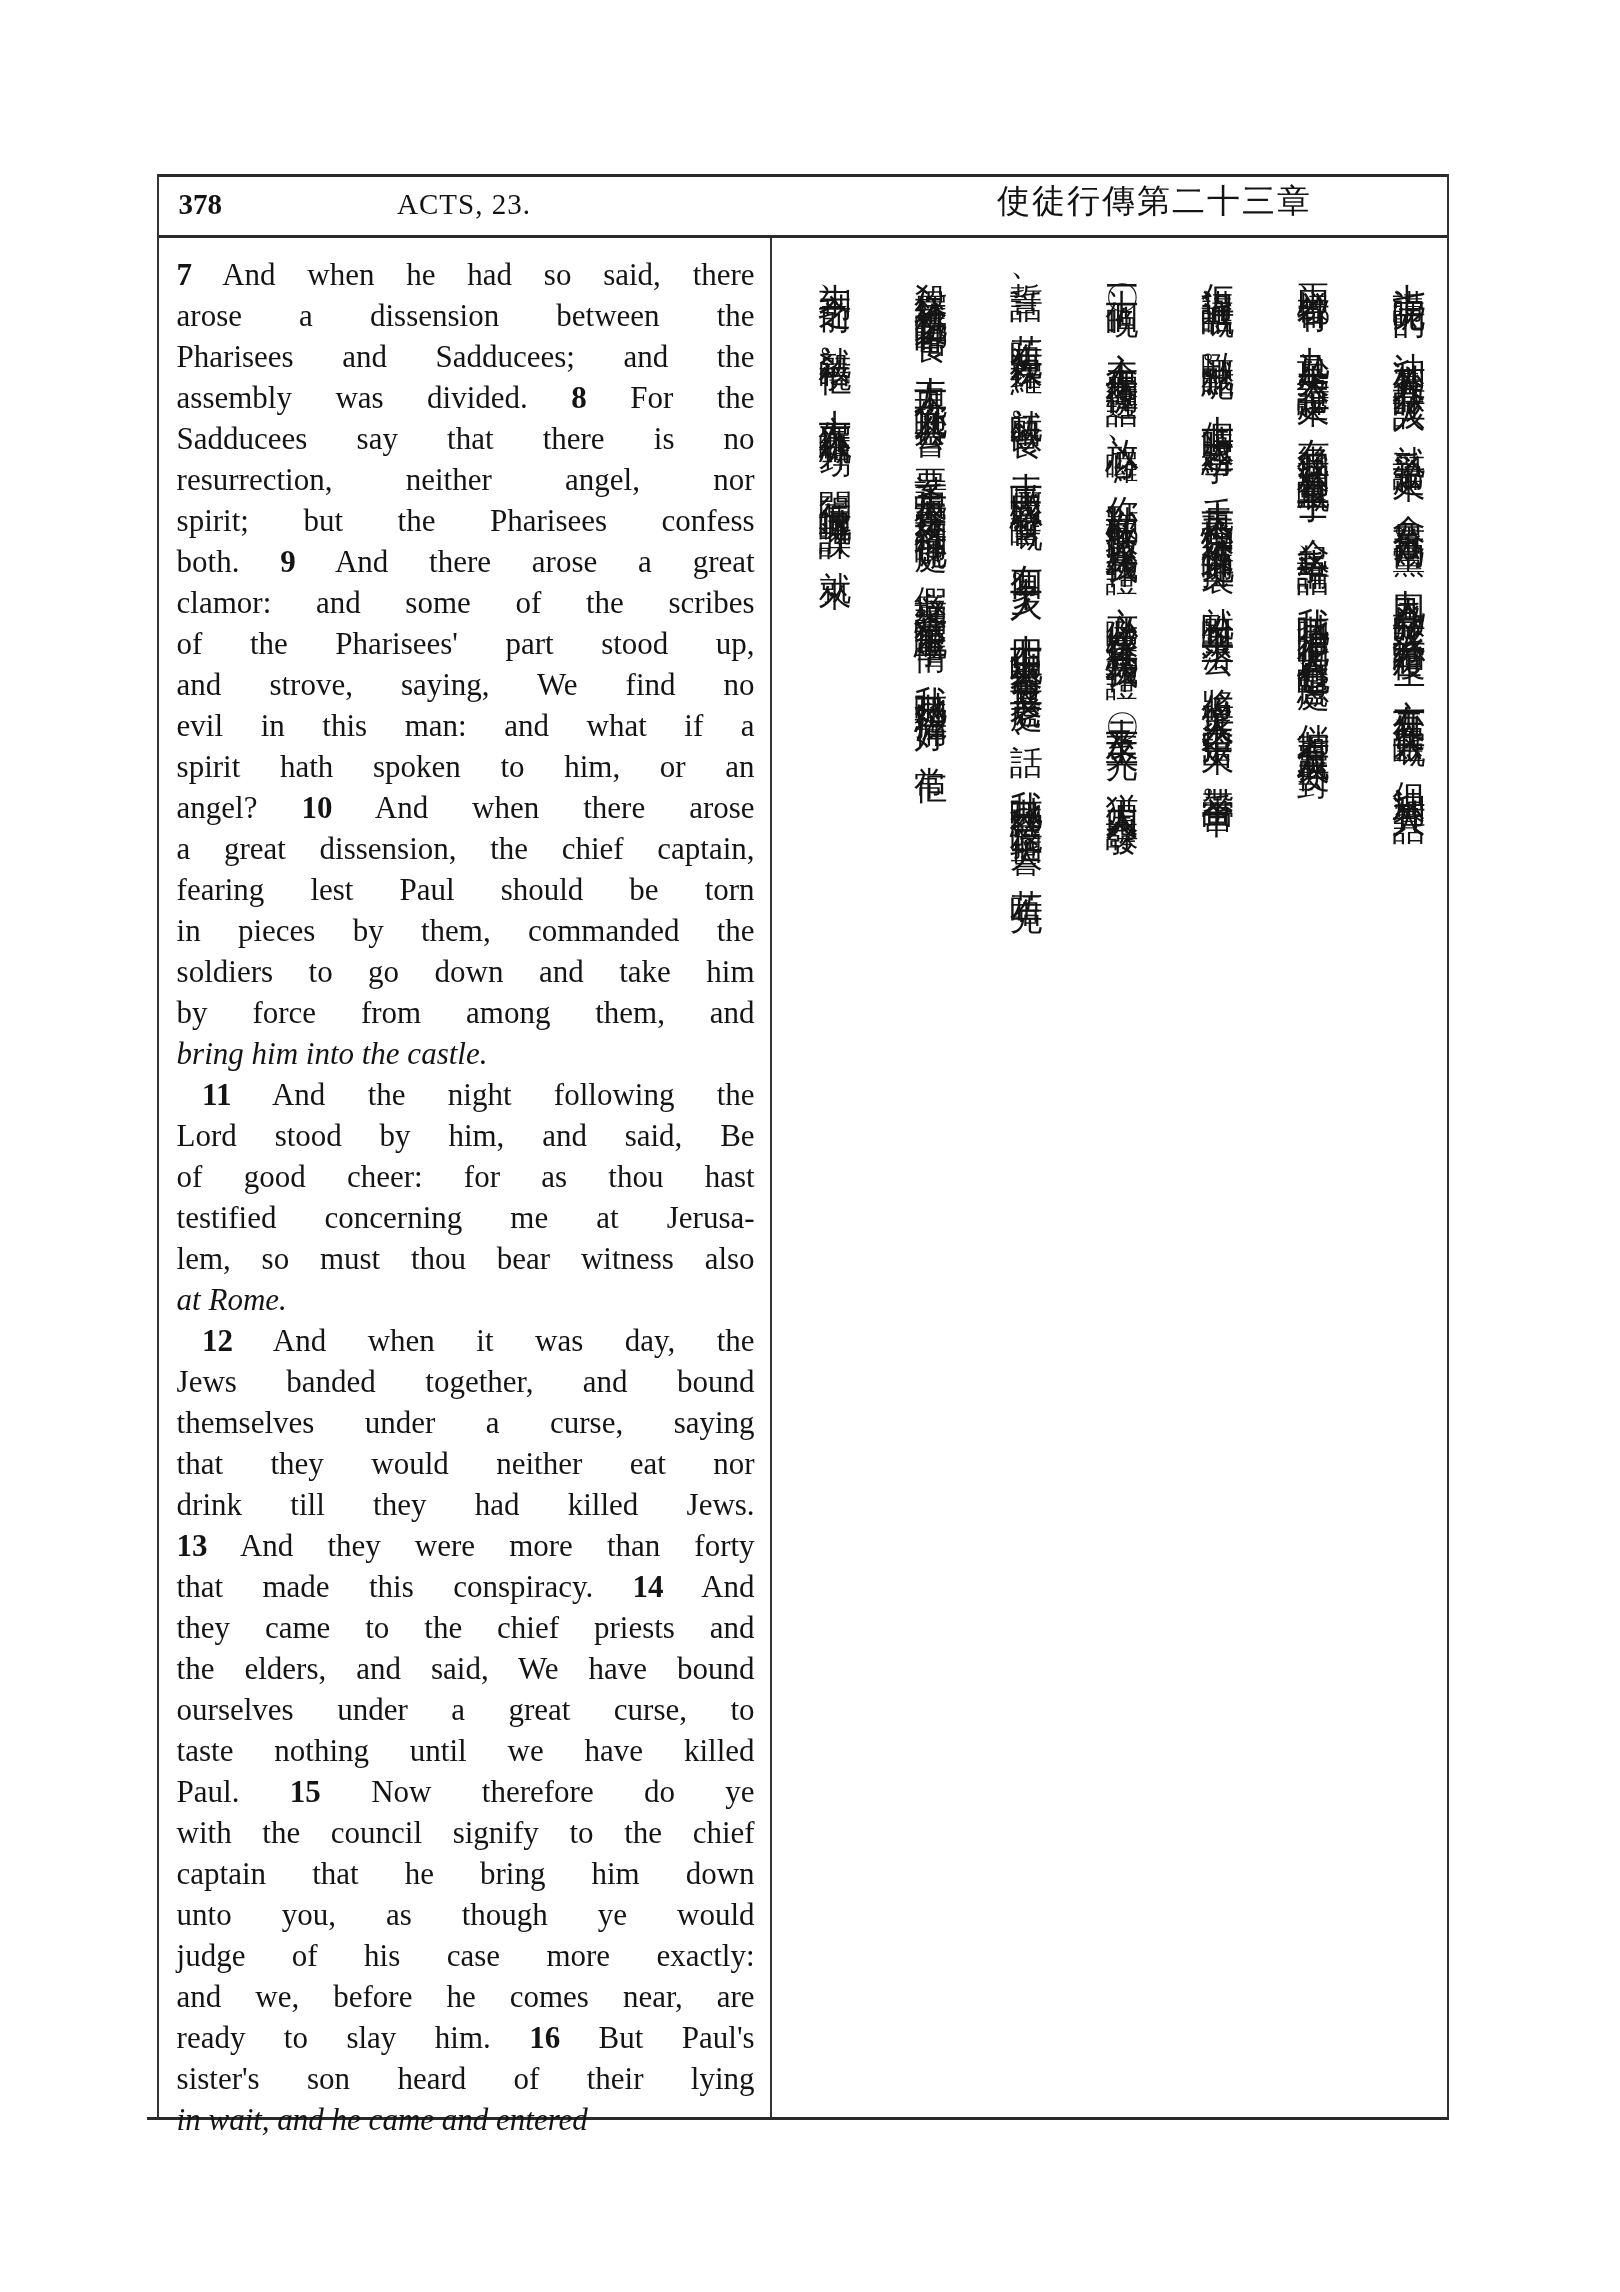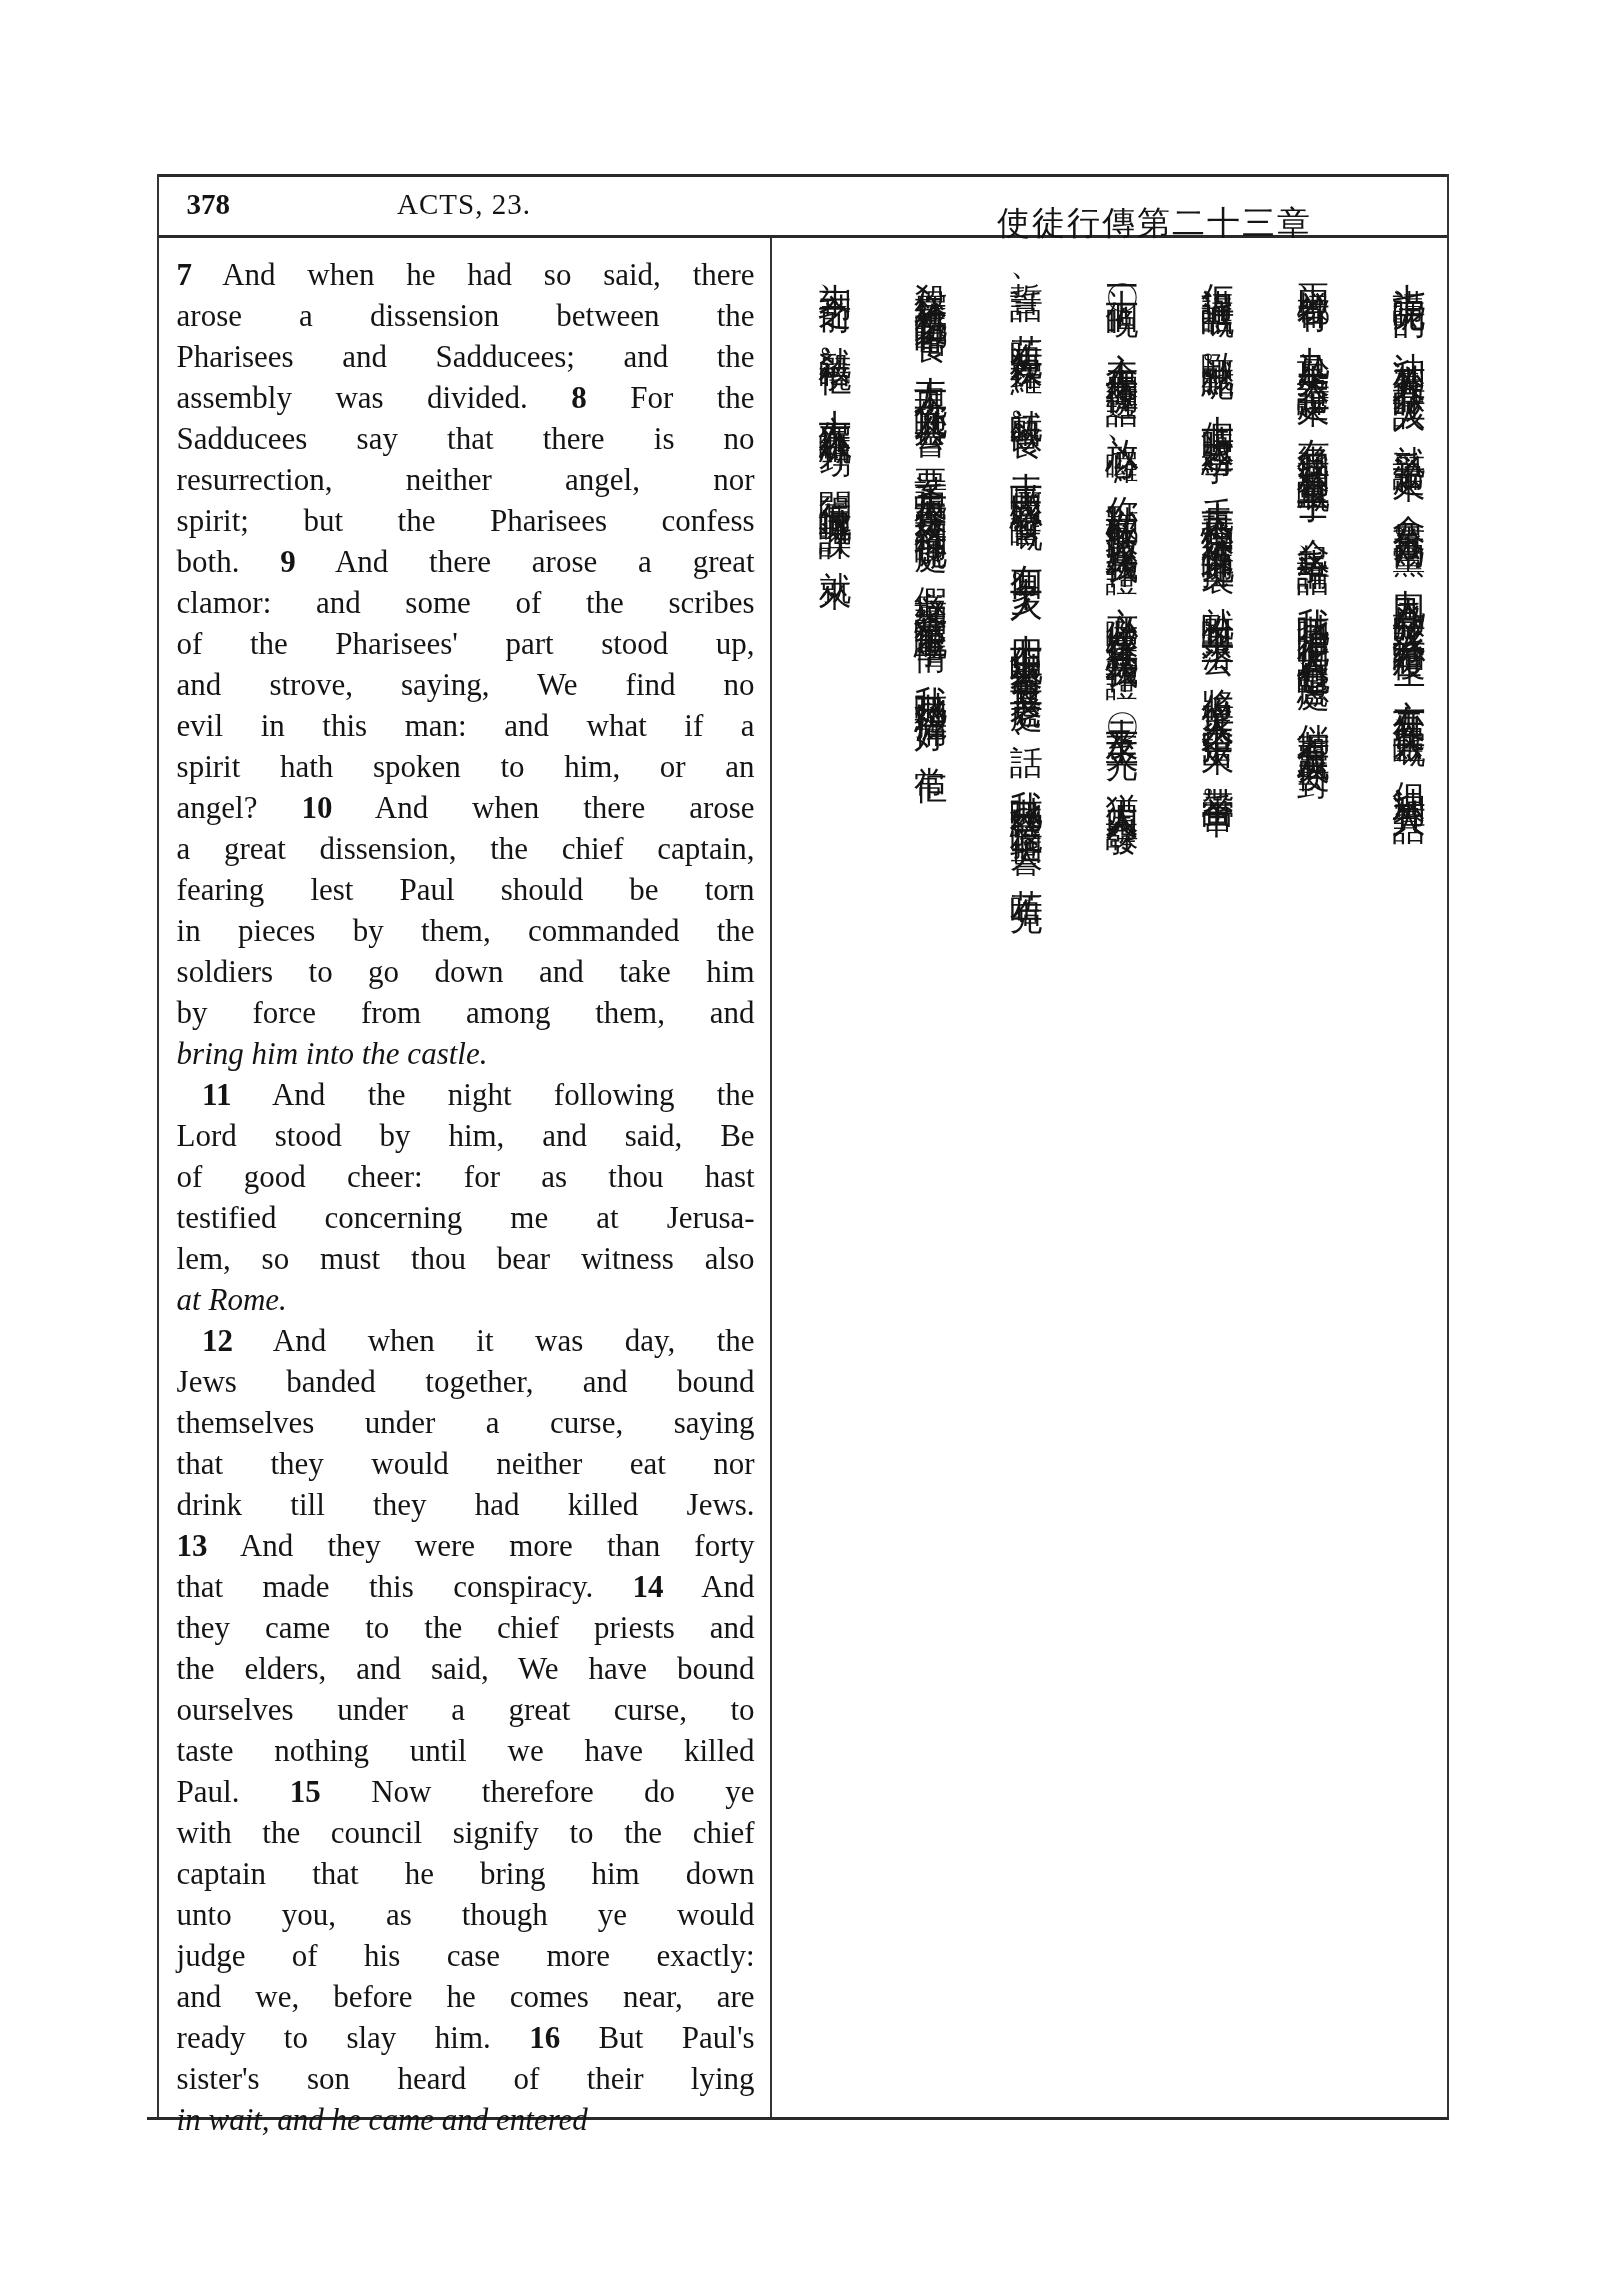--- a/index.html
+++ b/index.html
@@ -4,23 +4,23 @@
 <style>
   html, body { margin: 0; padding: 0; background: #ffffff; }
   body { width: 1620px; height: 2293px; position: relative; overflow: hidden; font-family: "Liberation Serif", "DejaVu Serif", serif; color: #141414; }
   .frame { position: absolute; left: 157px; top: 174px; width: 1292px; height: 1941px; }
   .rule-top { position: absolute; left: 0; top: 0; width: 1292px; height: 2.9px; background: #2a2a2a; }
   .rule-head { position: absolute; left: 0; top: 61px; width: 1292px; height: 2.9px; background: #2a2a2a; }
   .rule-bottom { position: absolute; left: -9.8px; top: 1943px; width: 1302px; height: 2.9px; background: #2a2a2a; }
   .vline-left { position: absolute; left: 0; top: 0; width: 2px; height: 1943px; background: #333; }
   .vline-right { position: absolute; left: 1290px; top: 0; width: 2px; height: 1943px; background: #333; }
   .vline-mid { position: absolute; left: 613px; top: 64px; width: 2px; height: 1879px; background: #333; }
-  .page-num { position: absolute; left: 21.6px; top: 13.7px; font-size: 29px; font-weight: bold; letter-spacing: 0; margin-left: 8px; }
+  .page-num { position: absolute; left: 21.6px; top: 13.7px; font-size: 29px; font-weight: bold; letter-spacing: 0; }
   .running-head { position: absolute; left: 240px; top: 13.7px; font-size: 29px; letter-spacing: 1px; font-family: Liberation Serif, serif; }
-  .chinese-head { position: absolute; right: 137px; top: 27px; font-family: "DejaVu Sans", sans-serif; font-size: 33px; letter-spacing: 2px; }
+  .chinese-head { position: absolute; right: 137px; top: 5px; font-family: "DejaVu Sans", sans-serif; font-size: 33px; letter-spacing: 2px; }
   .english { position: absolute; left: 19.6px; top: 80px; width: 578px; font-size: 31px; line-height: 41px; text-align: justify; }
   .english .line { display: block; text-align: justify; text-align-last: justify; white-space: nowrap; height: 41px; }
   .english .line.last { text-align-last: left; font-style: italic; }
   .english .line.indent { padding-left: 25.5px; }
   .english b { font-weight: bold; }
   .chinese { position: absolute; left: 627px; top: 83px; width: 647px; height: 1843px; display: flex; flex-direction: row-reverse; justify-content: space-between; }
   .cn-col { writing-mode: vertical-rl; font-family: "DejaVu Sans", sans-serif; font-size: 33px; line-height: 43px; letter-spacing: 6px; width: 73px; white-space: nowrap; }
 </style>
 </head>
 <body>

